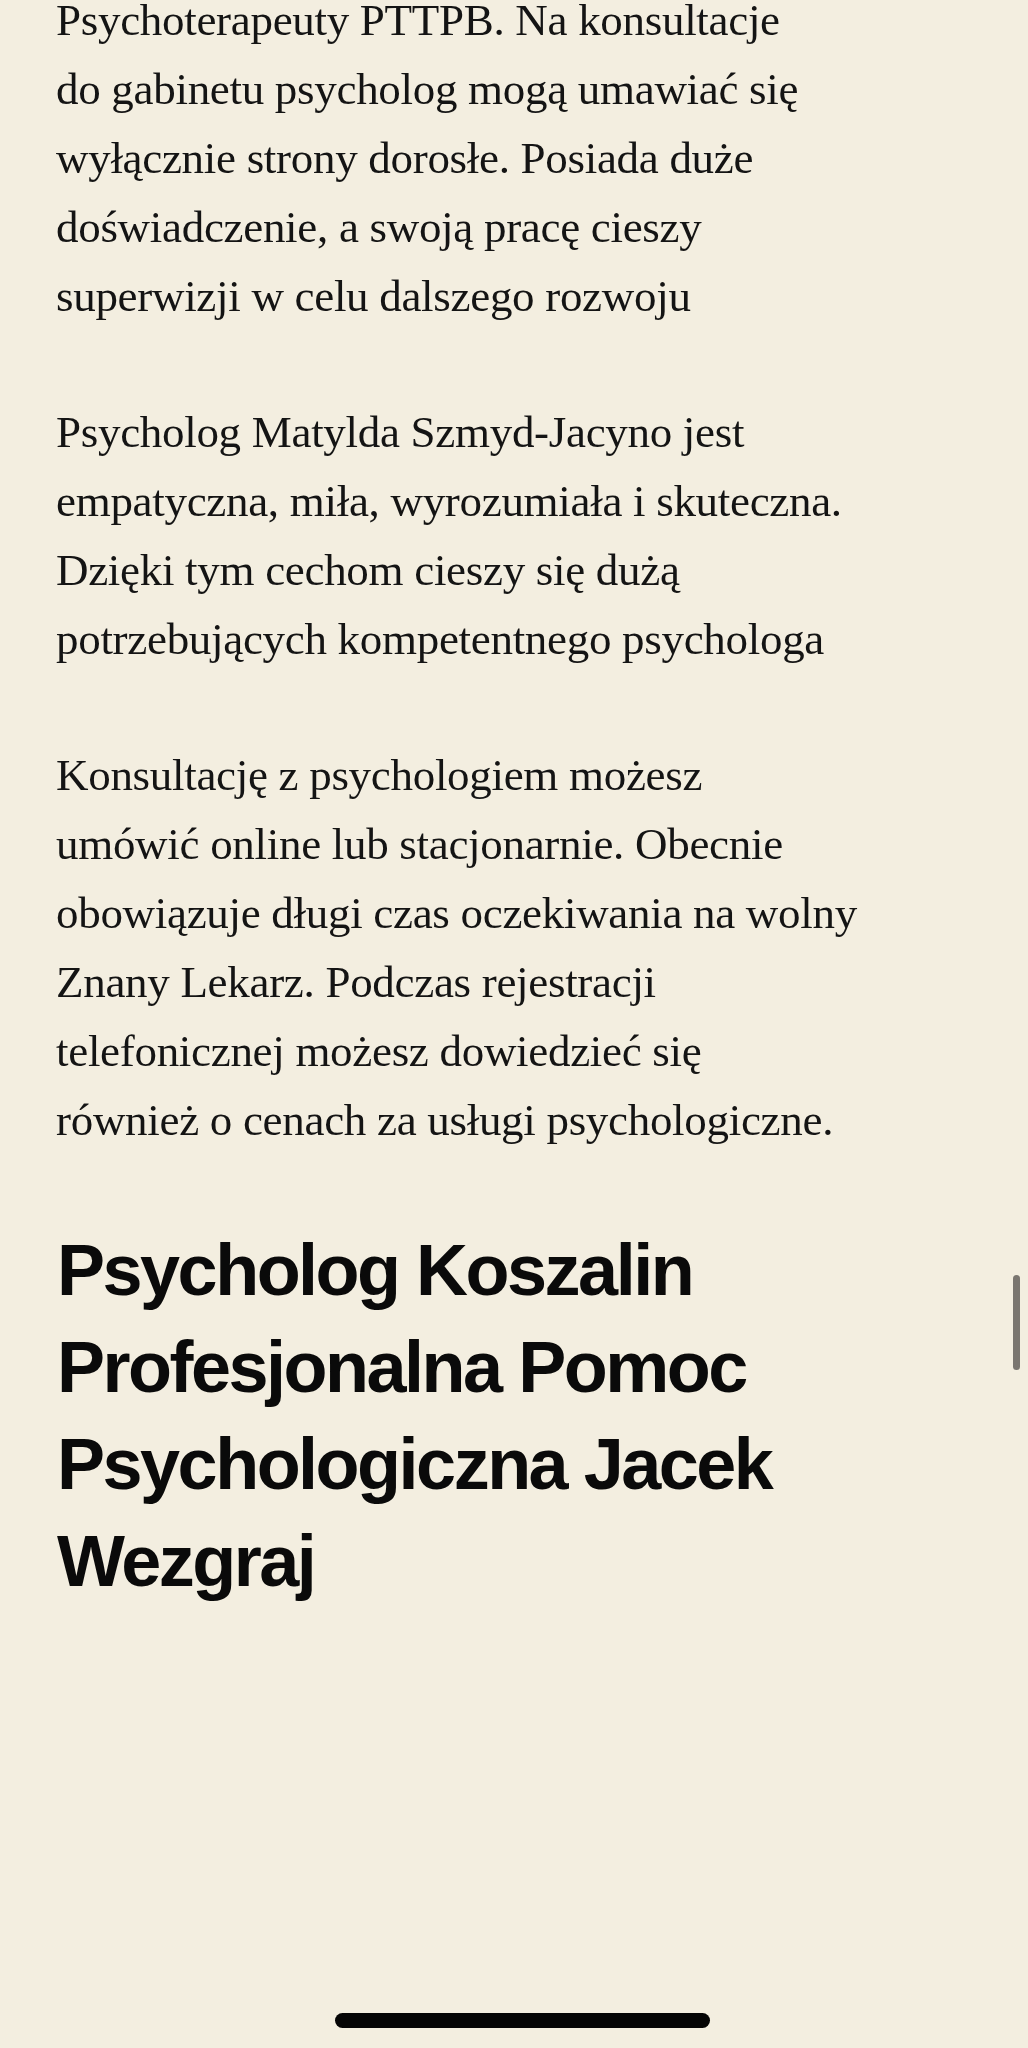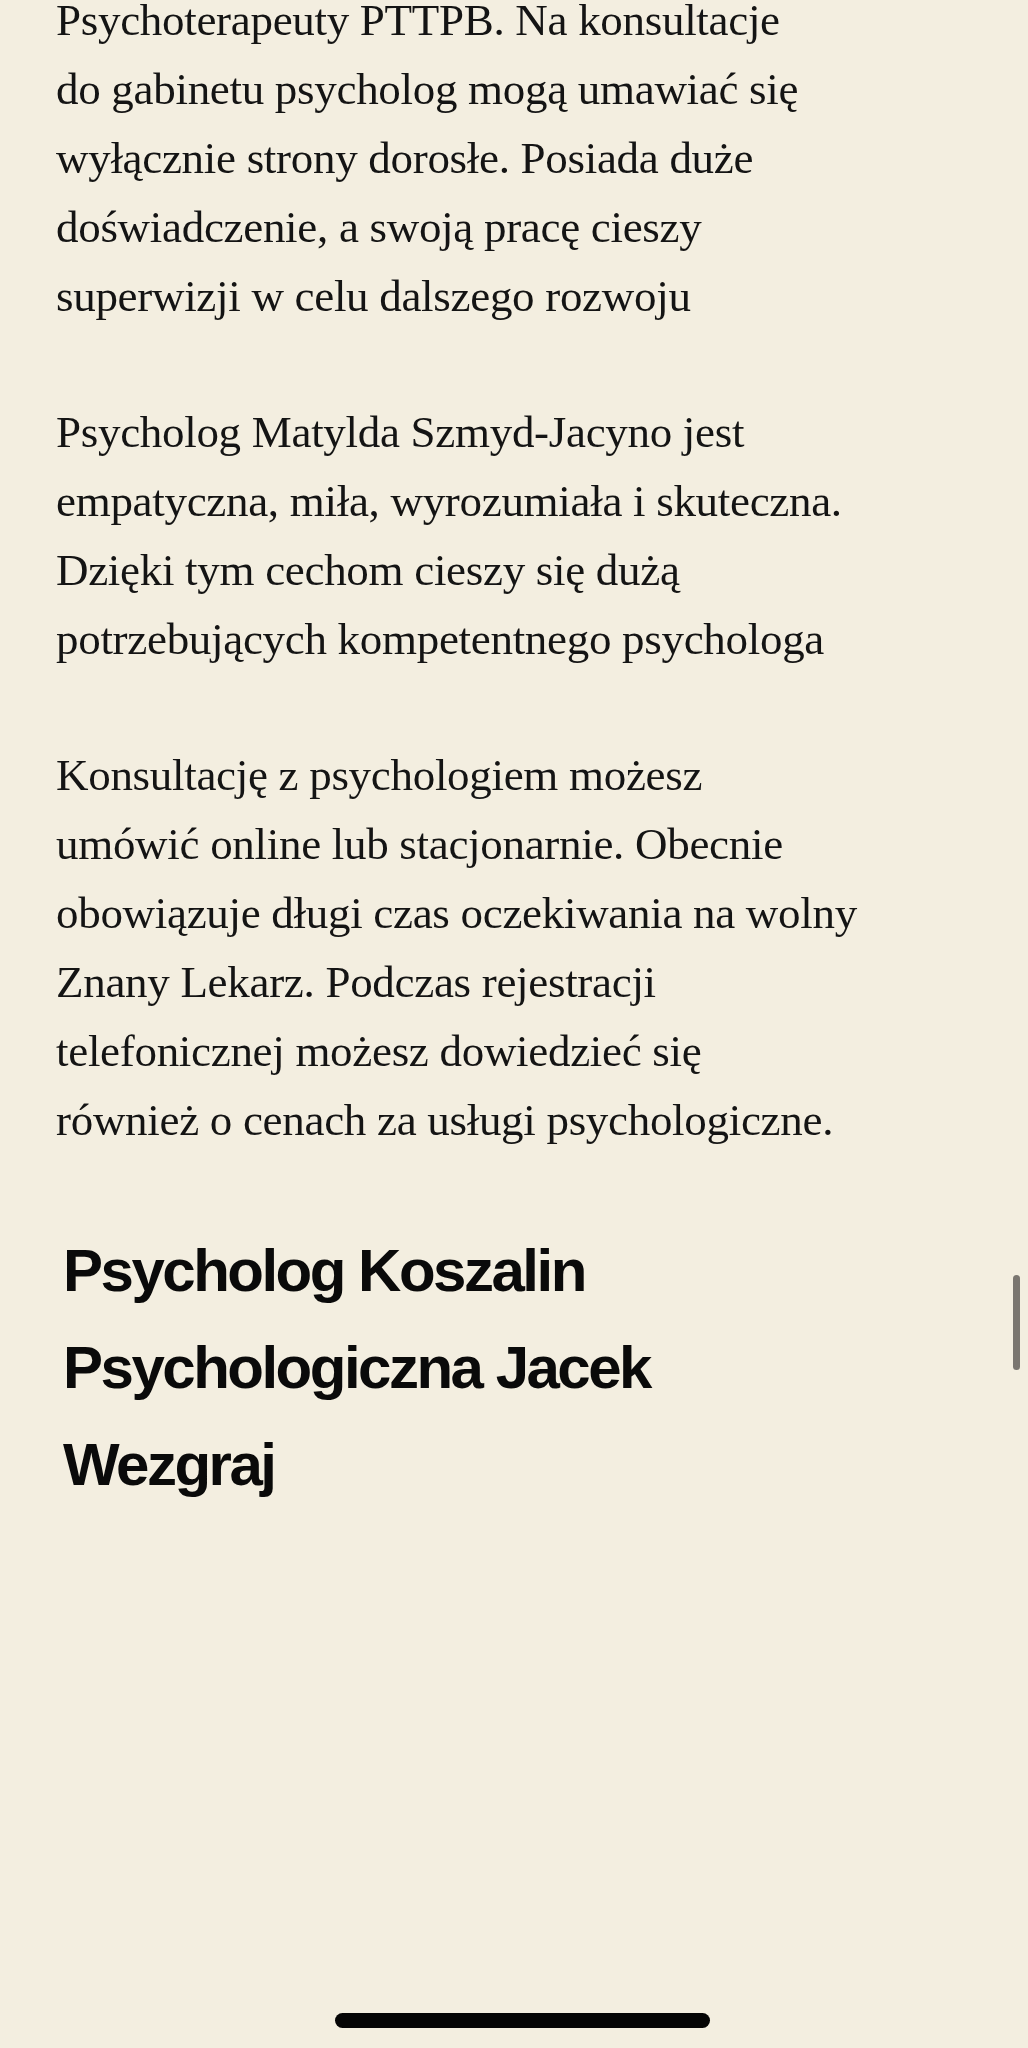--- a/index.html
+++ b/index.html
@@ -9,22 +9,22 @@
   }
   .content { position:absolute; left:56px; top:-14px; width:940px; }
   .para {
     font-family:"Liberation Serif", "DejaVu Serif", serif;
     font-size:45px; line-height:69px; margin:0 0 67px 0;
     letter-spacing:-0.3px; color:#141414;
   }
   .para .line { display:block; white-space:nowrap; }
   .heading {
     font-family:"Liberation Sans", "DejaVu Sans", sans-serif;
-    font-weight:bold; font-size:60px; line-height:97px;
-    letter-spacing:-2.5px; margin:58px 0 0 7px; color:#0a0a0a;
+    font-weight:bold; font-size:72px; line-height:97px;
+    letter-spacing:-2.5px; margin:58px 0 0 1px; color:#0a0a0a;
   }
   .heading .line { display:block; white-space:nowrap; }
   .scrollbar {
     position:absolute; left:1013px; top:1275px; width:7px; height:95px;
     border-radius:4px; background:#7a7670;
   }
   .home-indicator {
     position:absolute; left:335px; top:2013px; width:375px; height:15px;
     border-radius:8px; background:#050505;
   }
@@ -49,19 +49,20 @@
   <p class="para">
     <span class="line">Konsultację z psychologiem możesz</span>
     <span class="line">umówić online lub stacjonarnie. Obecnie</span>
     <span class="line">obowiązuje długi czas oczekiwania na wolny</span>
     <span class="line">Znany Lekarz. Podczas rejestracji</span>
     <span class="line">telefonicznej możesz dowiedzieć się</span>
     <span class="line">również o cenach za usługi psychologiczne.</span>
   </p>
   <h2 class="heading">
     <span class="line">Psycholog Koszalin</span>
+    <span class="line">Profesjonalna Pomoc</span>
     <span class="line">Psychologiczna Jacek</span>
     <span class="line">Wezgraj</span>
   </h2>
 </div>
 
 <div class="scrollbar"></div>
 <div class="home-indicator"></div>
 
 </body></html>

